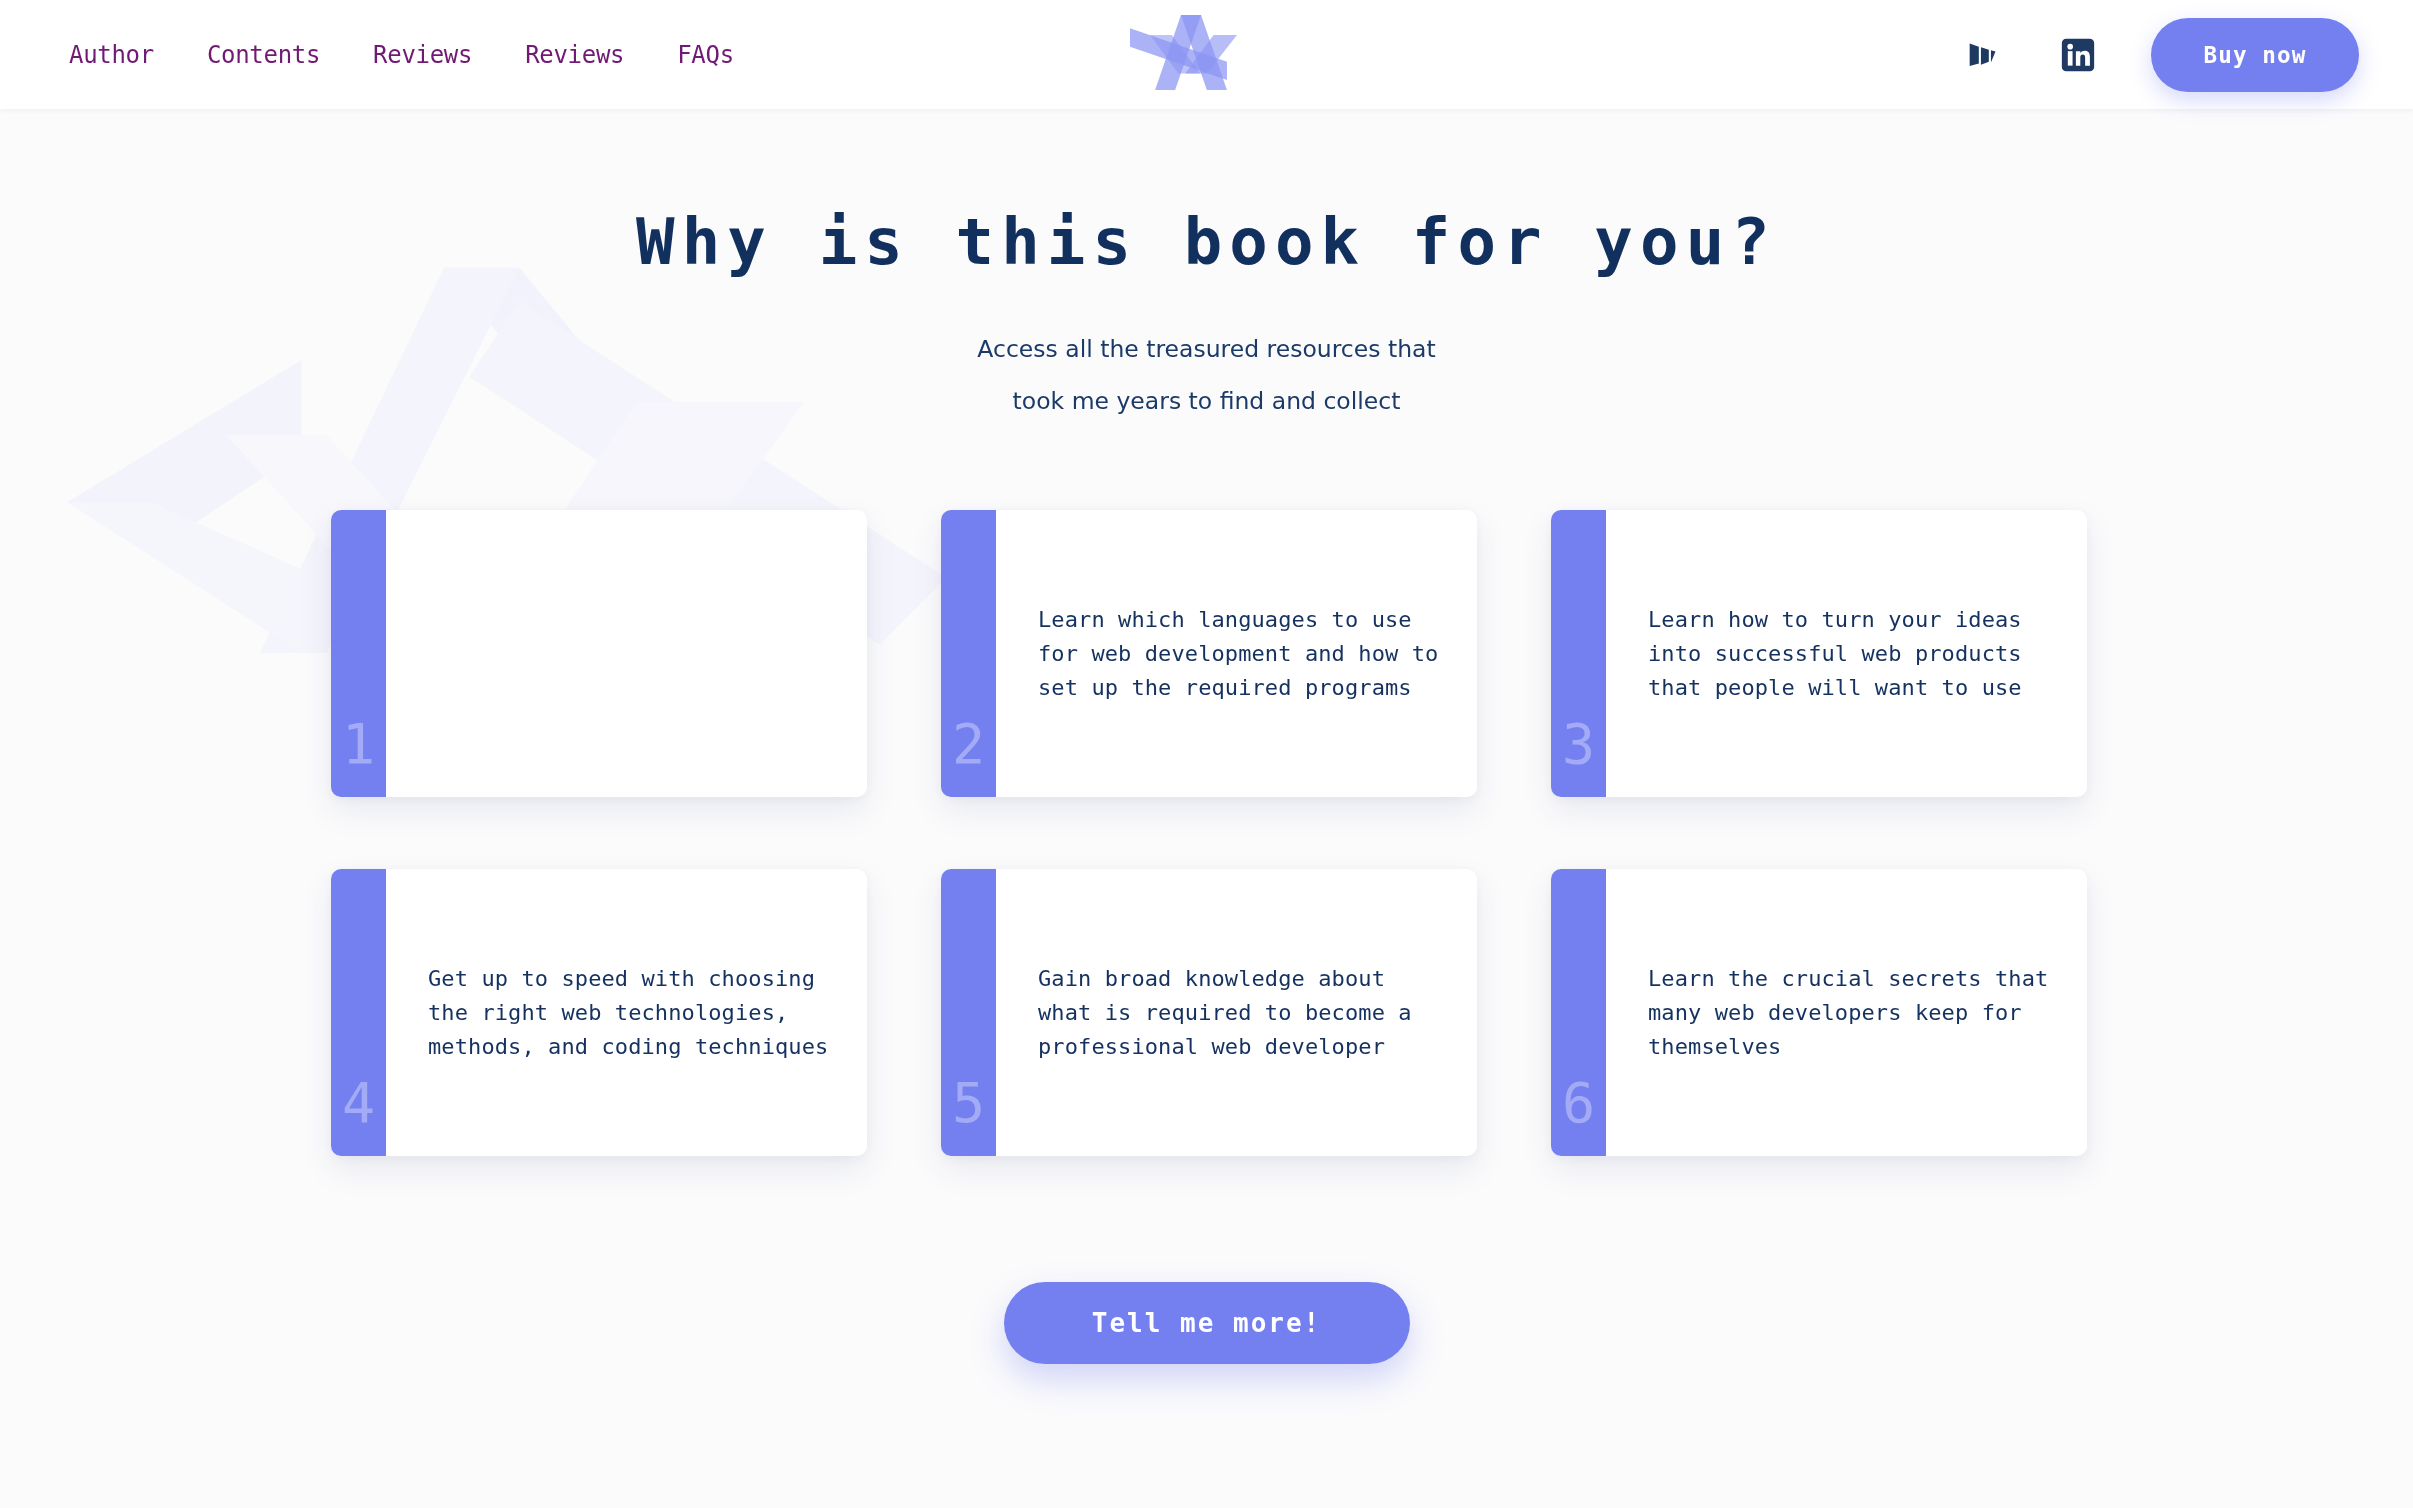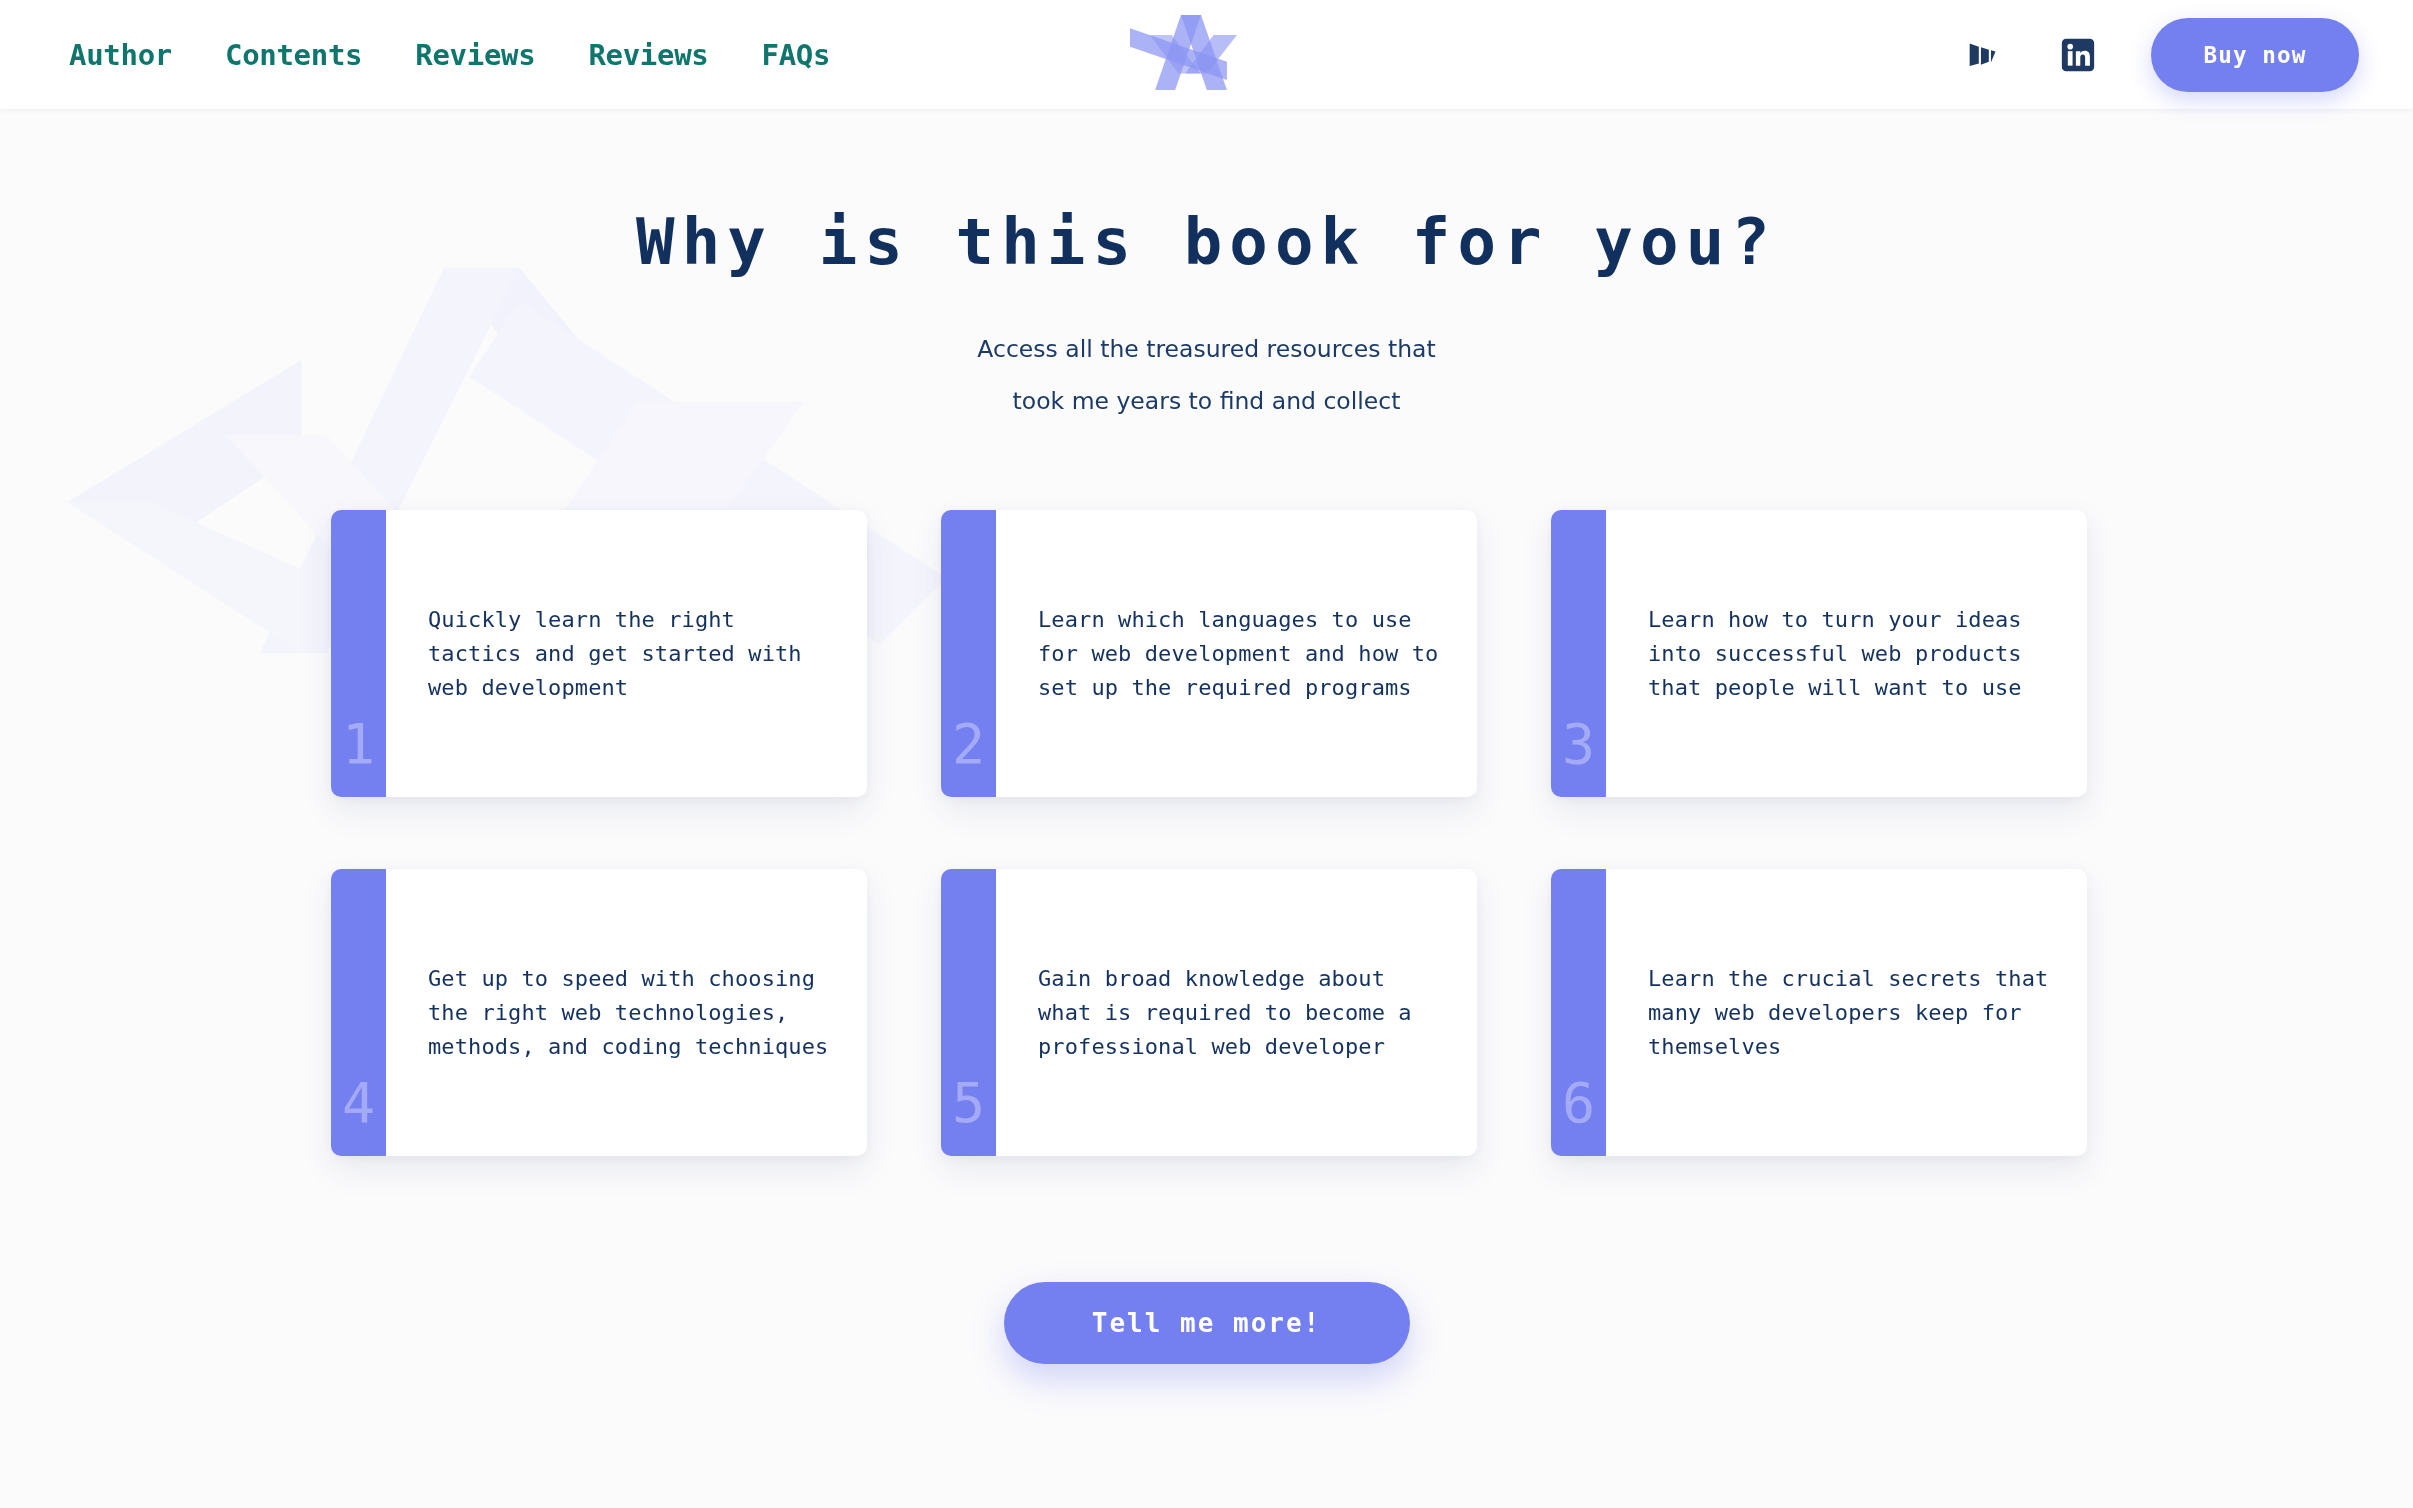--- a/index.html
+++ b/index.html
@@ -31,23 +31,23 @@
   }
 
   .nav {
     display: flex;
     align-items: center;
     gap: 0px;
     margin-left: 69px;
   }
   .nav-item {
     font-family: "DejaVu Sans Mono", monospace;
-    font-size: 29px;
-    font-weight: 700;
-    color: #0f766e;
+    font-size: 24px;
+    font-weight: 400;
+    color: #701a75;
     letter-spacing: -0.3px;
     padding: 8.4px 0;
     margin-right: 53px;
     cursor: pointer;
     white-space: nowrap;
   }
   .nav-item:last-child { margin-right: 0; }
 
   
   .logo-wrap {
@@ -283,23 +283,20 @@
   <h1 class="page-title">Why is this book for you?</h1>
 
   <p class="page-subtitle">Access all the treasured resources that took me years to find and collect</p>
 
   <div class="grid">
 
     <div class="card">
       <div class="card-bar">
         <span class="card-number">1</span>
       </div>
-      <div class="card-body">
-        <span class="card-text">Quickly learn the right tactics and get started with web development</span>
-      </div>
     </div>
 
     <div class="card">
       <div class="card-bar">
         <span class="card-number">2</span>
       </div>
       <div class="card-body">
         <span class="card-text">Learn which languages to use for web development and how to set up the required programs</span>
       </div>
     </div>

